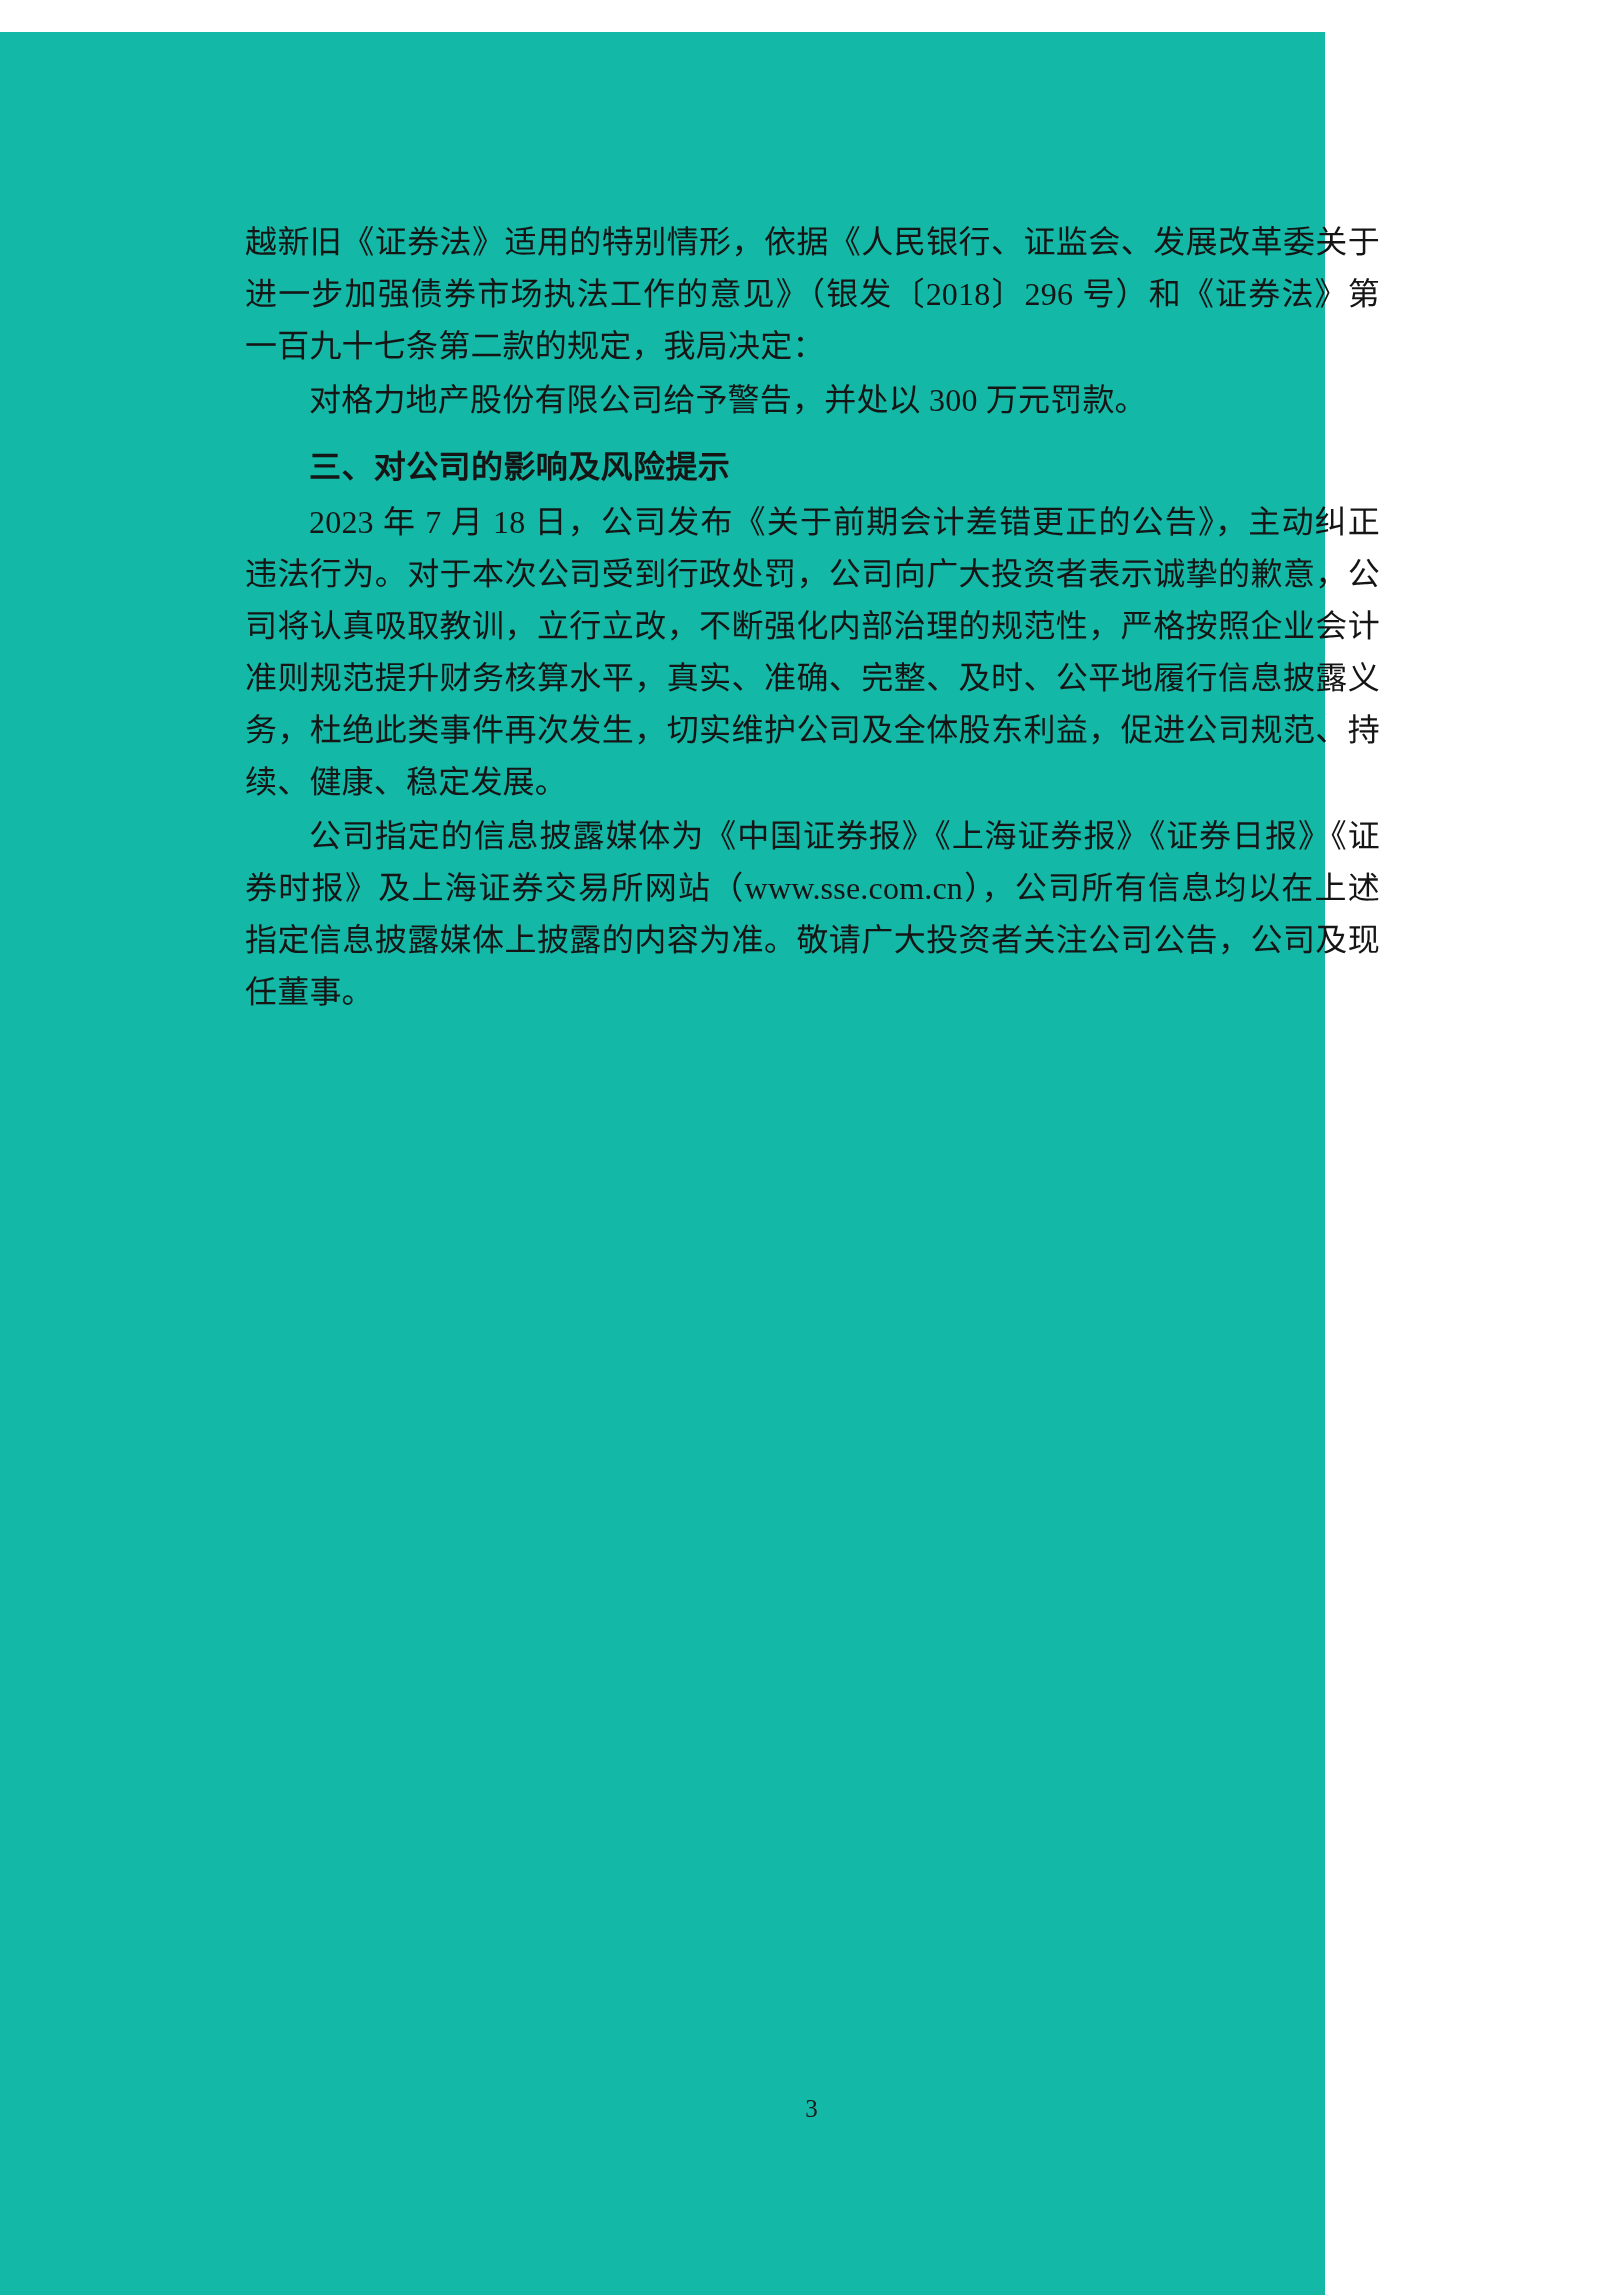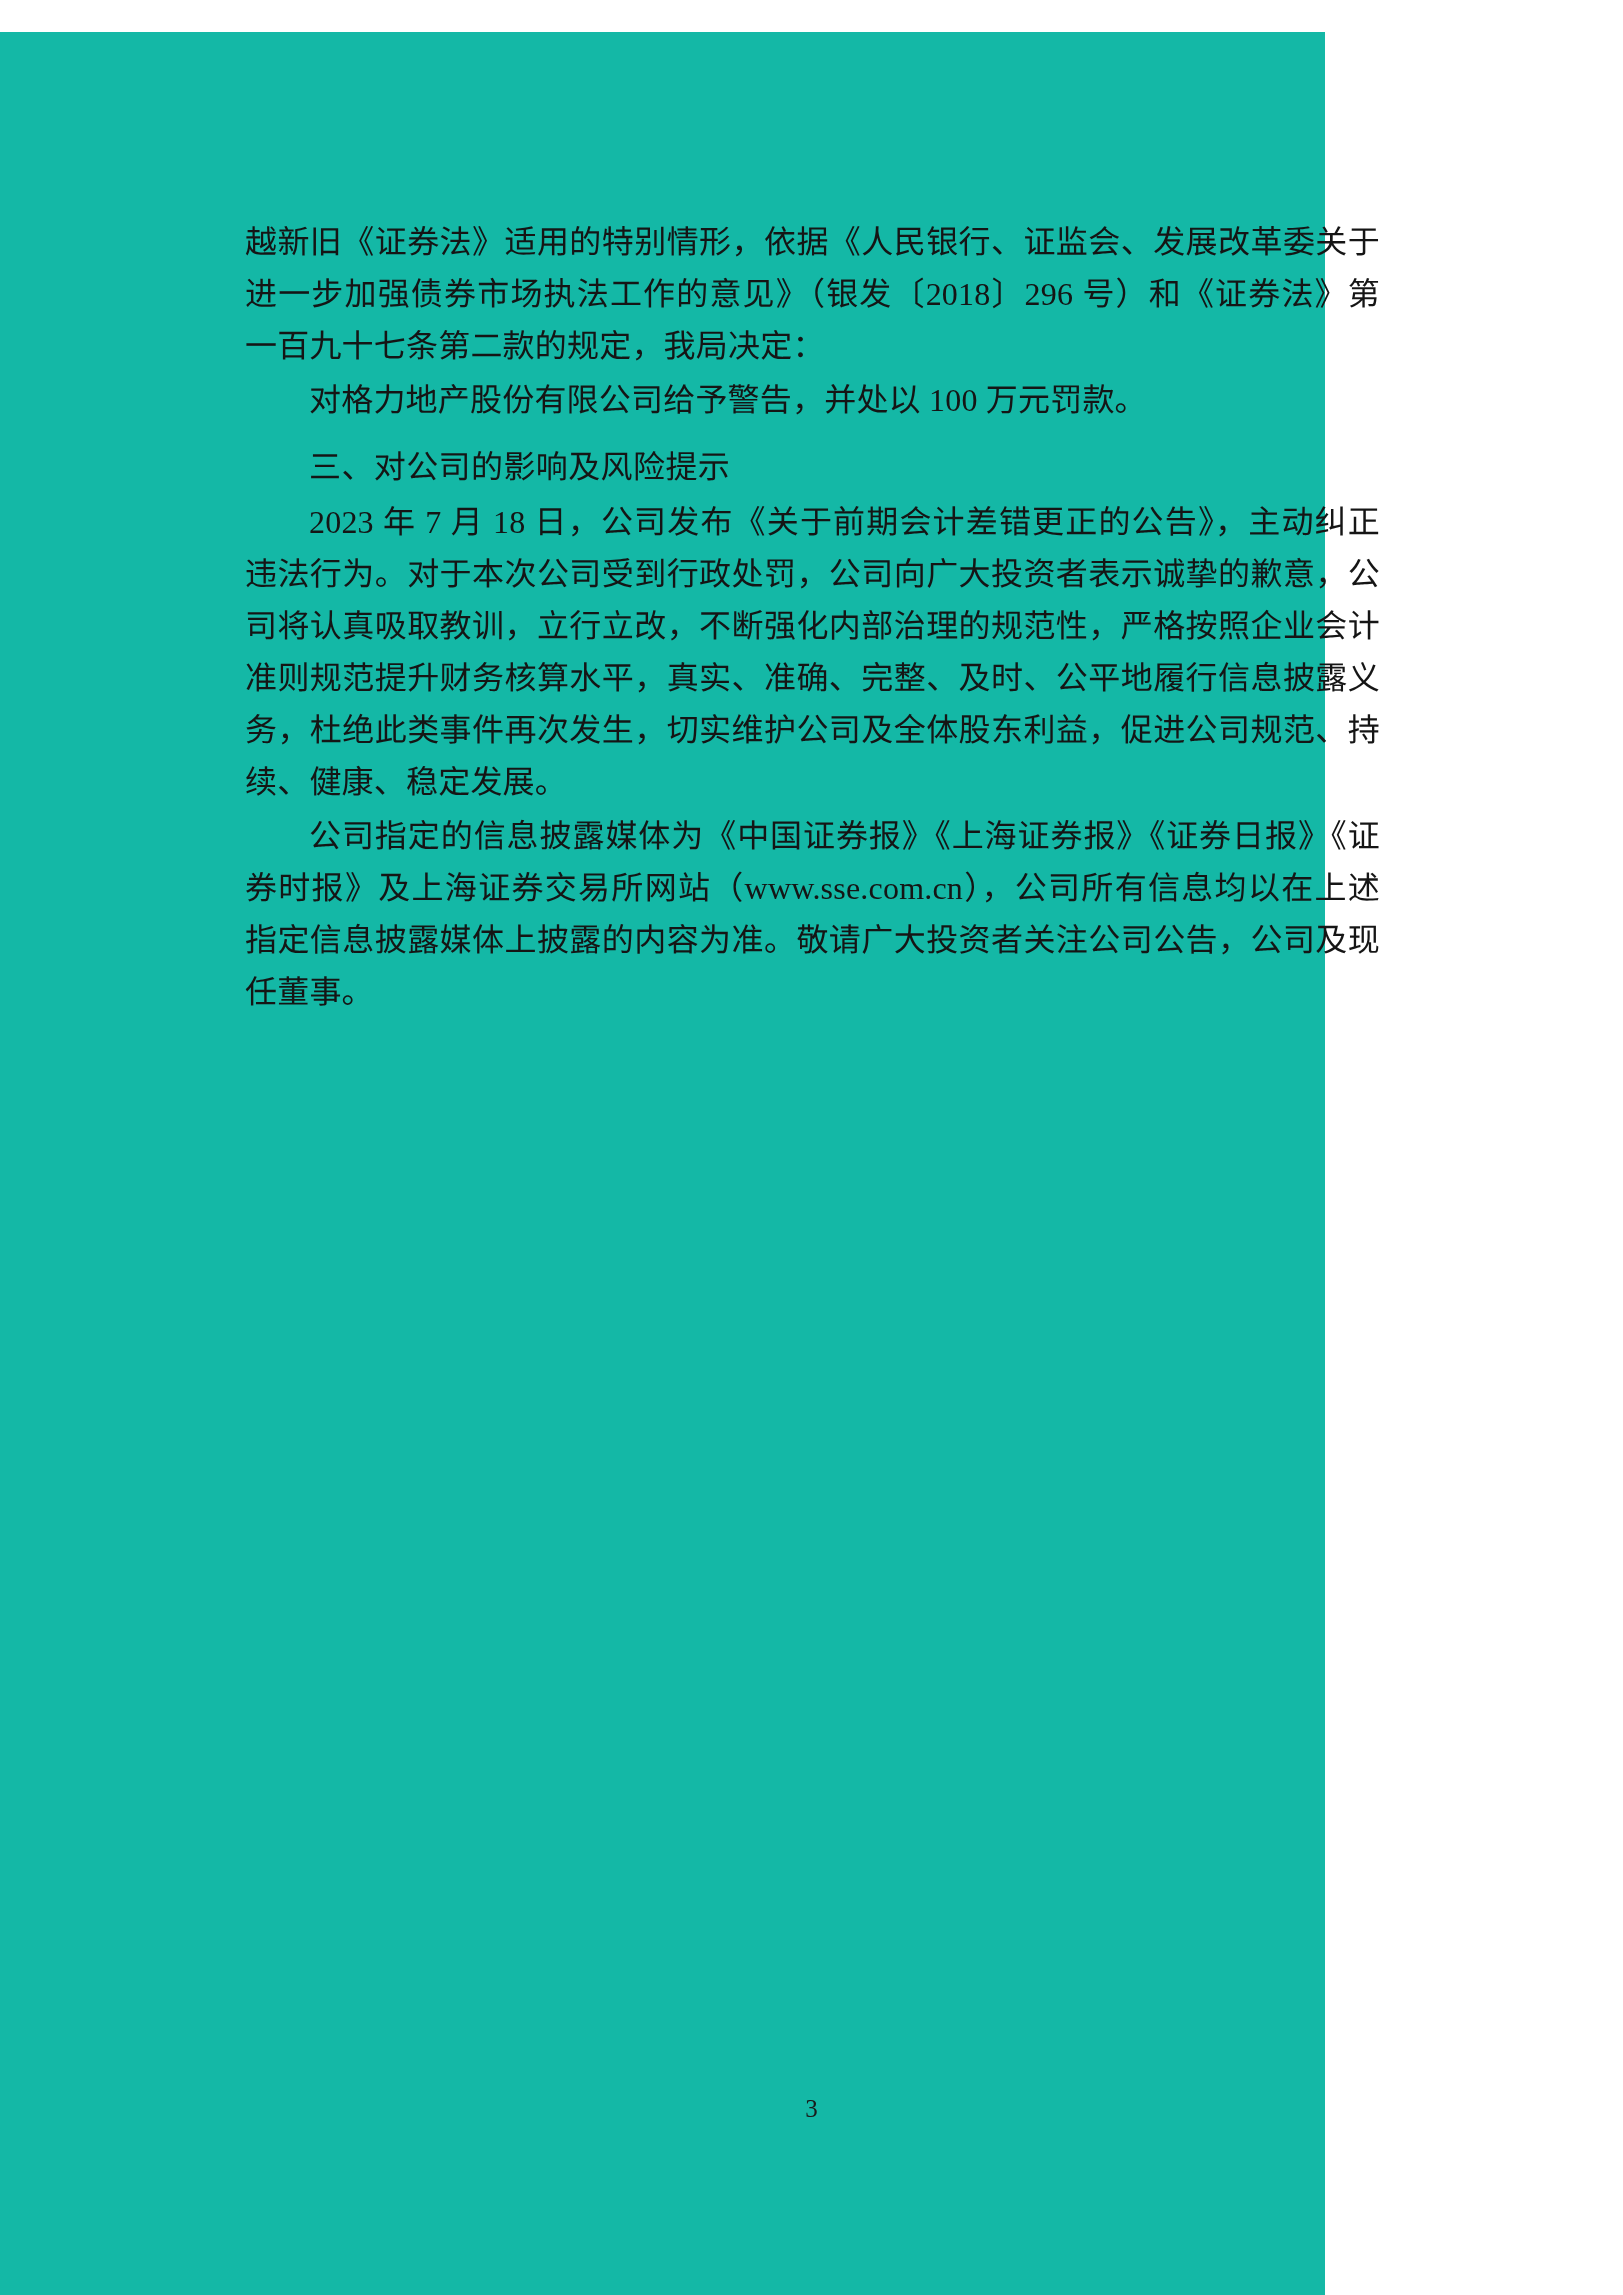--- a/index.html
+++ b/index.html
@@ -44,21 +44,21 @@
     letter-spacing: 0.2px;
     word-break: break-all;
     color: #151515;
   }
 
   .para.indent {
     text-indent: 64px;
   }
 
   .para.heading {
-    font-weight: normal;
+    font-weight: bold;
     text-indent: 64px;
     text-align: left;
     letter-spacing: 0.4px;
   }
 
   .para.tight {
     text-align-last: left;
   }
 
   .gap-sm { height: 1.7px; }
@@ -81,21 +81,21 @@
 <body>
 
 <div class="page">
 
   <div class="content">
 
     <p class="para">越新旧《证券法》适用的特别情形，依据《人民银行、证监会、发展改革委关于进一步加强债券市场执法工作的意见》（银发〔2018〕296 号）和《证券法》第一百九十七条第二款的规定，我局决定：</p>
 
     <div class="gap-sm"></div>
 
-    <p class="para indent tight">对格力地产股份有限公司给予警告，并处以 100 万元罚款。</p>
+    <p class="para indent tight">对格力地产股份有限公司给予警告，并处以 300 万元罚款。</p>
 
     <div class="gap-sm"></div>
 
 
     <div class="gap-md"></div>
 
     <p class="para heading">三、对公司的影响及风险提示</p>
 
     <div class="gap-sm"></div>
 

